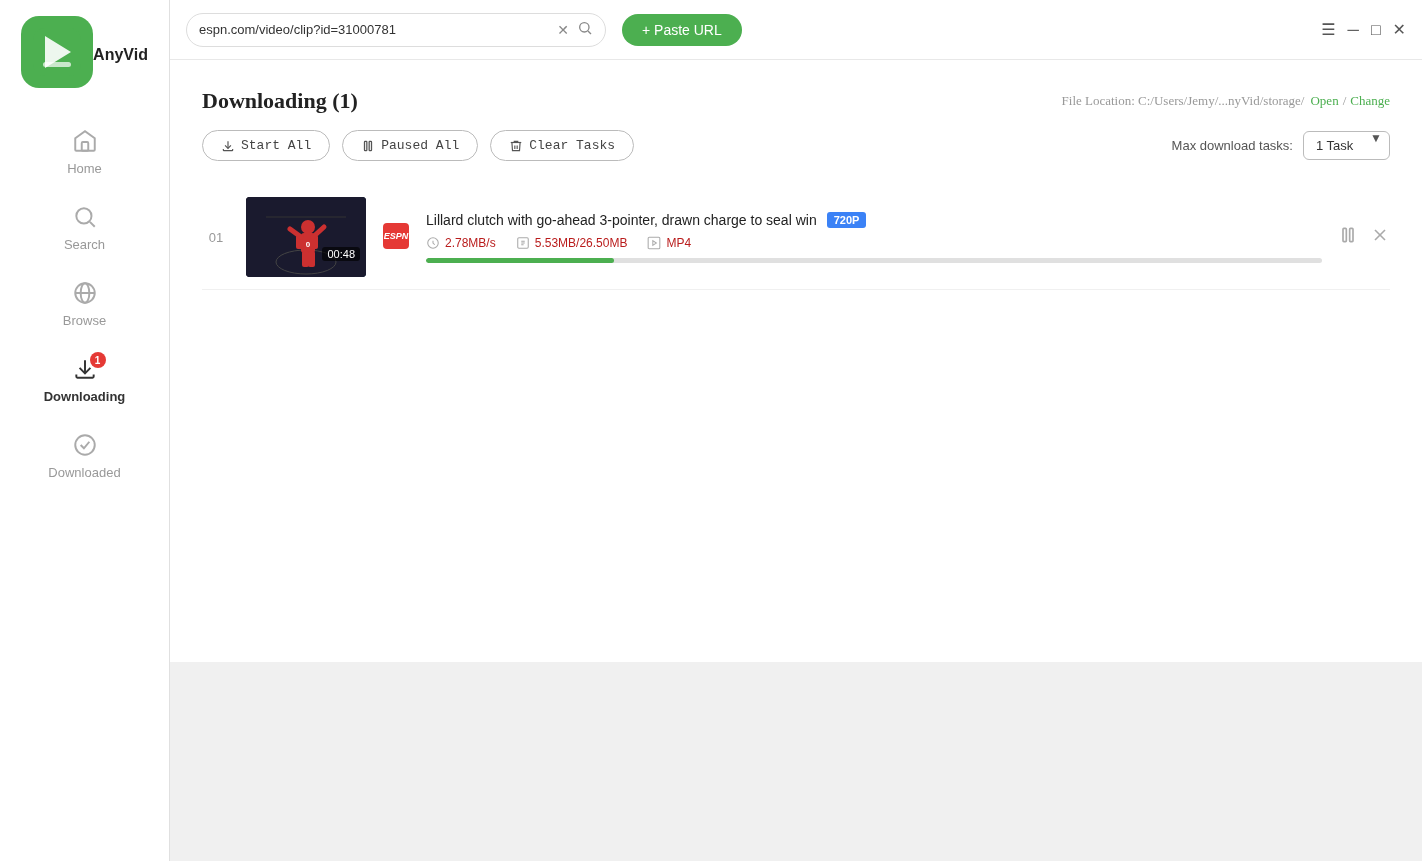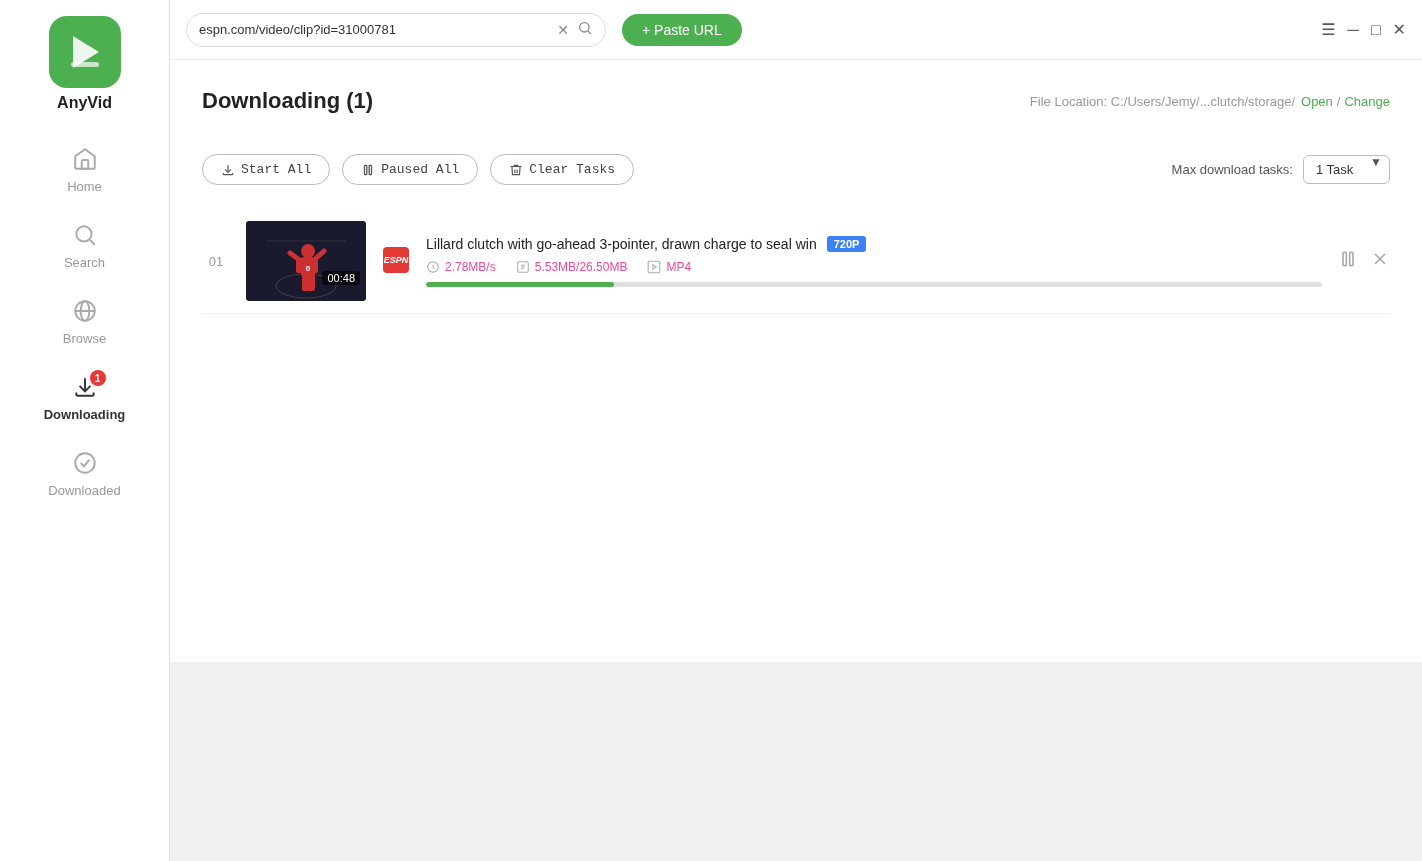--- a/index.html
+++ b/index.html
@@ -12,21 +12,21 @@
       background: #fff;
       display: flex;
       flex-direction: column;
       align-items: center;
       padding-top: 16px;
       border-right: 1px solid #e0e0e0;
       height: 861px;
     }
     .logo-area {
       display: flex;
-      flex-direction: column;
+      flex-direction: row;
       align-items: center;
       margin-bottom: 20px;
     }
     .logo-icon {
       width: 72px;
       height: 72px;
       background: #4caf50;
       border-radius: 18px;
       display: flex;
       align-items: center;
@@ -126,21 +126,22 @@
     
     .content {
       flex: 1;
       padding: 28px 32px 20px;
       overflow-y: auto;
     }
     .page-header {
       display: flex;
       align-items: center;
       justify-content: space-between;
-      margin-bottom: 40px;
+      margin-bottom: 16px;
+      font-family: Liberation Serif, serif;
     }
     .page-title { font-size: 22px; font-weight: 600; color: #222; }
     .file-location { font-size: 13px; color: #999; }
     .file-location-links { display: inline-flex; gap: 4px; }
     .file-link { color: #4caf50; font-size: 13px; cursor: pointer; text-decoration: none; }
     .separator { color: #999; font-size: 13px; }
 
     
     .toolbar {
       display: flex;
@@ -256,21 +257,21 @@
       font-size: 11px;
       font-weight: 700;
       padding: 2px 7px;
       border-radius: 3px;
     }
     .item-meta {
       display: flex;
       align-items: center;
       gap: 20px;
       font-size: 12px;
-      color: #ec4899;
+      color: #b91c1c;
       margin-bottom: 8px;
     }
     .meta-item { display: flex; align-items: center; gap: 5px; }
     .progress-bar-bg {
       width: 100%;
       height: 5px;
       background: #e0e0e0;
       border-radius: 3px;
       overflow: hidden;
     }
@@ -374,21 +375,21 @@
       <span class="win-btn">□</span>
       <span class="win-btn">✕</span>
     </div>
   </div>
 
   <div class="content">
 
     <div class="page-header">
       <h1 class="page-title">Downloading (1)</h1>
       <div style="display:flex;align-items:center;gap:6px;">
-        <span class="file-location">File Location: C:/Users/Jemy/...clutch/storage/</span>
+        <span class="file-location">File Location: C:/Users/Jemy/...nyVid/storage/</span>
         <div class="file-location-links">
           <a class="file-link" href="#">Open</a>
           <span class="separator">/</span>
           <a class="file-link" href="#">Change</a>
         </div>
       </div>
     </div>
 
     <div class="toolbar">
       <button class="toolbar-btn">

